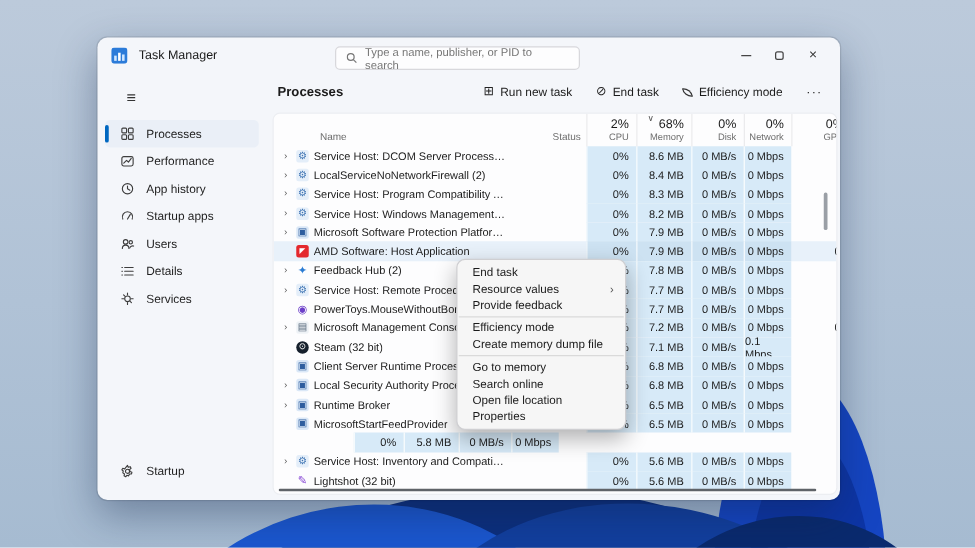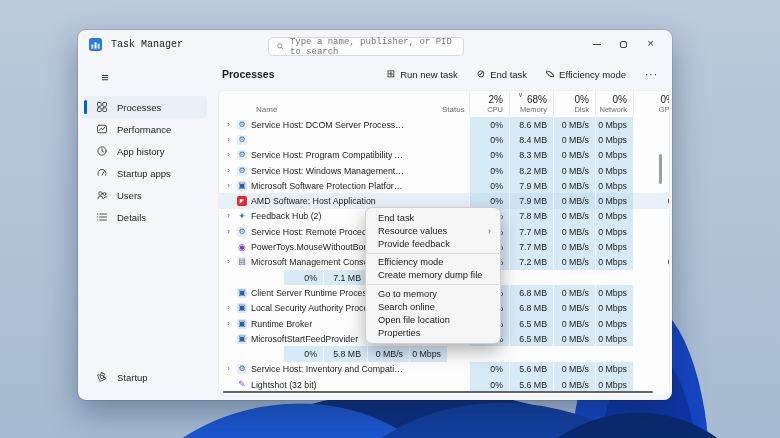--- a/index.html
+++ b/index.html
@@ -11,21 +11,21 @@
   }
   .bloom { position:absolute; left:0; bottom:0; width:780px; height:438px; z-index:0; }
 
   
   .window {
     position:absolute; left:78px; top:30px; width:594px; height:370px;
     background:#f4f6fa; border-radius:8px; overflow:hidden; z-index:10;
     box-shadow:0 12px 32px rgba(15,35,70,.38), 0 0 0 1px rgba(0,0,0,.10);
     display:flex; flex-direction:column;
   }
-  .titlebar { height:28px; display:flex; align-items:center; padding:0 8px 0 11px; position:relative; flex:none;font-family:Liberation Mono, monospace; }
+  .titlebar { height:28px; display:flex; align-items:center; padding:0 8px 0 11px; position:relative; flex:none; }
   .app-title { font-size:10px; color:#1b1b1b; margin-left:9px; }
   .searchbox {
     position:absolute; left:190px; top:7px; width:196px; height:19px;
     background:#fdfdfe; border:1px solid #d8d8dc; border-radius:4px;
     display:flex; align-items:center; gap:6px; padding:0 8px; color:#767676; font-size:9px;
   }
   .win-controls { margin-left:auto; display:flex; }
   .win-btn { width:27px; height:22px; display:flex; align-items:center; justify-content:center; color:#333; }
   .glyph-min { width:8px; height:1px; background:#444; }
   .glyph-max { width:7px; height:7px; border:1px solid #444; border-radius:2px; }
@@ -216,20 +216,27 @@
         <svg class="sicon" viewBox="0 0 16 16">
             <line x1="5" y1="4" x2="14" y2="4"></line>
             <line x1="5" y1="8" x2="14" y2="8"></line>
             <line x1="5" y1="12" x2="14" y2="12"></line>
             <line x1="2" y1="4" x2="2.6" y2="4"></line>
             <line x1="2" y1="8" x2="2.6" y2="8"></line>
             <line x1="2" y1="12" x2="2.6" y2="12"></line>
           </svg>
         <span>Details</span>
       </div>
+      <div class="nav-item">
+        <svg class="sicon" viewBox="0 0 16 16">
+            <circle cx="8" cy="8" r="3"></circle>
+            <path d="M8 2 v2 M8 12 v2 M2 8 h2 M12 8 h2 M3.8 3.8 l1.4 1.4 M10.8 10.8 l1.4 1.4"></path>
+          </svg>
+        <span>Services</span>
+      </div>
 
       <div class="nav-spacer"></div>
 
       <div class="nav-item">
         <svg class="sicon" viewBox="0 0 16 16">
             <circle cx="8" cy="8" r="2.2"></circle>
             <path d="M8 1.8 l.8 2 2-.7 1 1.7-1.6 1.4.5 2.1 2 .7-.4 1.9-2.1.1-1 1.9-1.9-.6-1.3 1.6-1.7-1 .5-2-1.8-1.2.5-2L2 6.5 3 4.8l2 .7z" fill="none"></path>
           </svg>
         <span>Startup</span>
       </div>
@@ -302,20 +309,21 @@
     <div class="cell c-disk heat">0 MB/s</div>
     <div class="cell c-net heat">0 Mbps</div>
     <div class="cell c-gpu cell-gpu"></div>
   </div>
             <div class="prow">
     <div class="cell cell-name c-name">
       <span class="chev">›</span>
       <span class="p-icon ic-gear">
                   <span class="p-glyph">⚙</span>
                 </span>
+      <span class="p-label">LocalServiceNoNetworkFirewall (2)</span>
     </div>
     <div class="cell c-status"></div>
     <div class="cell c-cpu heat">0%</div>
     <div class="cell c-mem heat">8.4 MB</div>
     <div class="cell c-disk heat">0 MB/s</div>
     <div class="cell c-net heat">0 Mbps</div>
     <div class="cell c-gpu cell-gpu"></div>
   </div>
             <div class="prow">
     <div class="cell cell-name c-name">
@@ -431,20 +439,27 @@
       <span class="p-label">Microsoft Management Console</span>
     </div>
     <div class="cell c-status"></div>
     <div class="cell c-cpu heat">0%</div>
     <div class="cell c-mem heat">7.2 MB</div>
     <div class="cell c-disk heat">0 MB/s</div>
     <div class="cell c-net heat">0 Mbps</div>
     <div class="cell c-gpu cell-gpu">0.</div>
   </div>
             <div class="prow">
+    <div class="cell cell-name c-name">
+      <span class="chev"></span>
+      <span class="p-icon ic-steam">
+                  <span class="p-glyph">⊙</span>
+                </span>
+      <span class="p-label">Steam (32 bit)</span>
+    </div>
     <div class="cell c-status"></div>
     <div class="cell c-cpu heat">0%</div>
     <div class="cell c-mem heat">7.1 MB</div>
     <div class="cell c-disk heat">0 MB/s</div>
     <div class="cell c-net heat">0.1 Mbps</div>
     <div class="cell c-gpu cell-gpu"></div>
   </div>
             <div class="prow">
     <div class="cell cell-name c-name">
       <span class="chev"></span>

